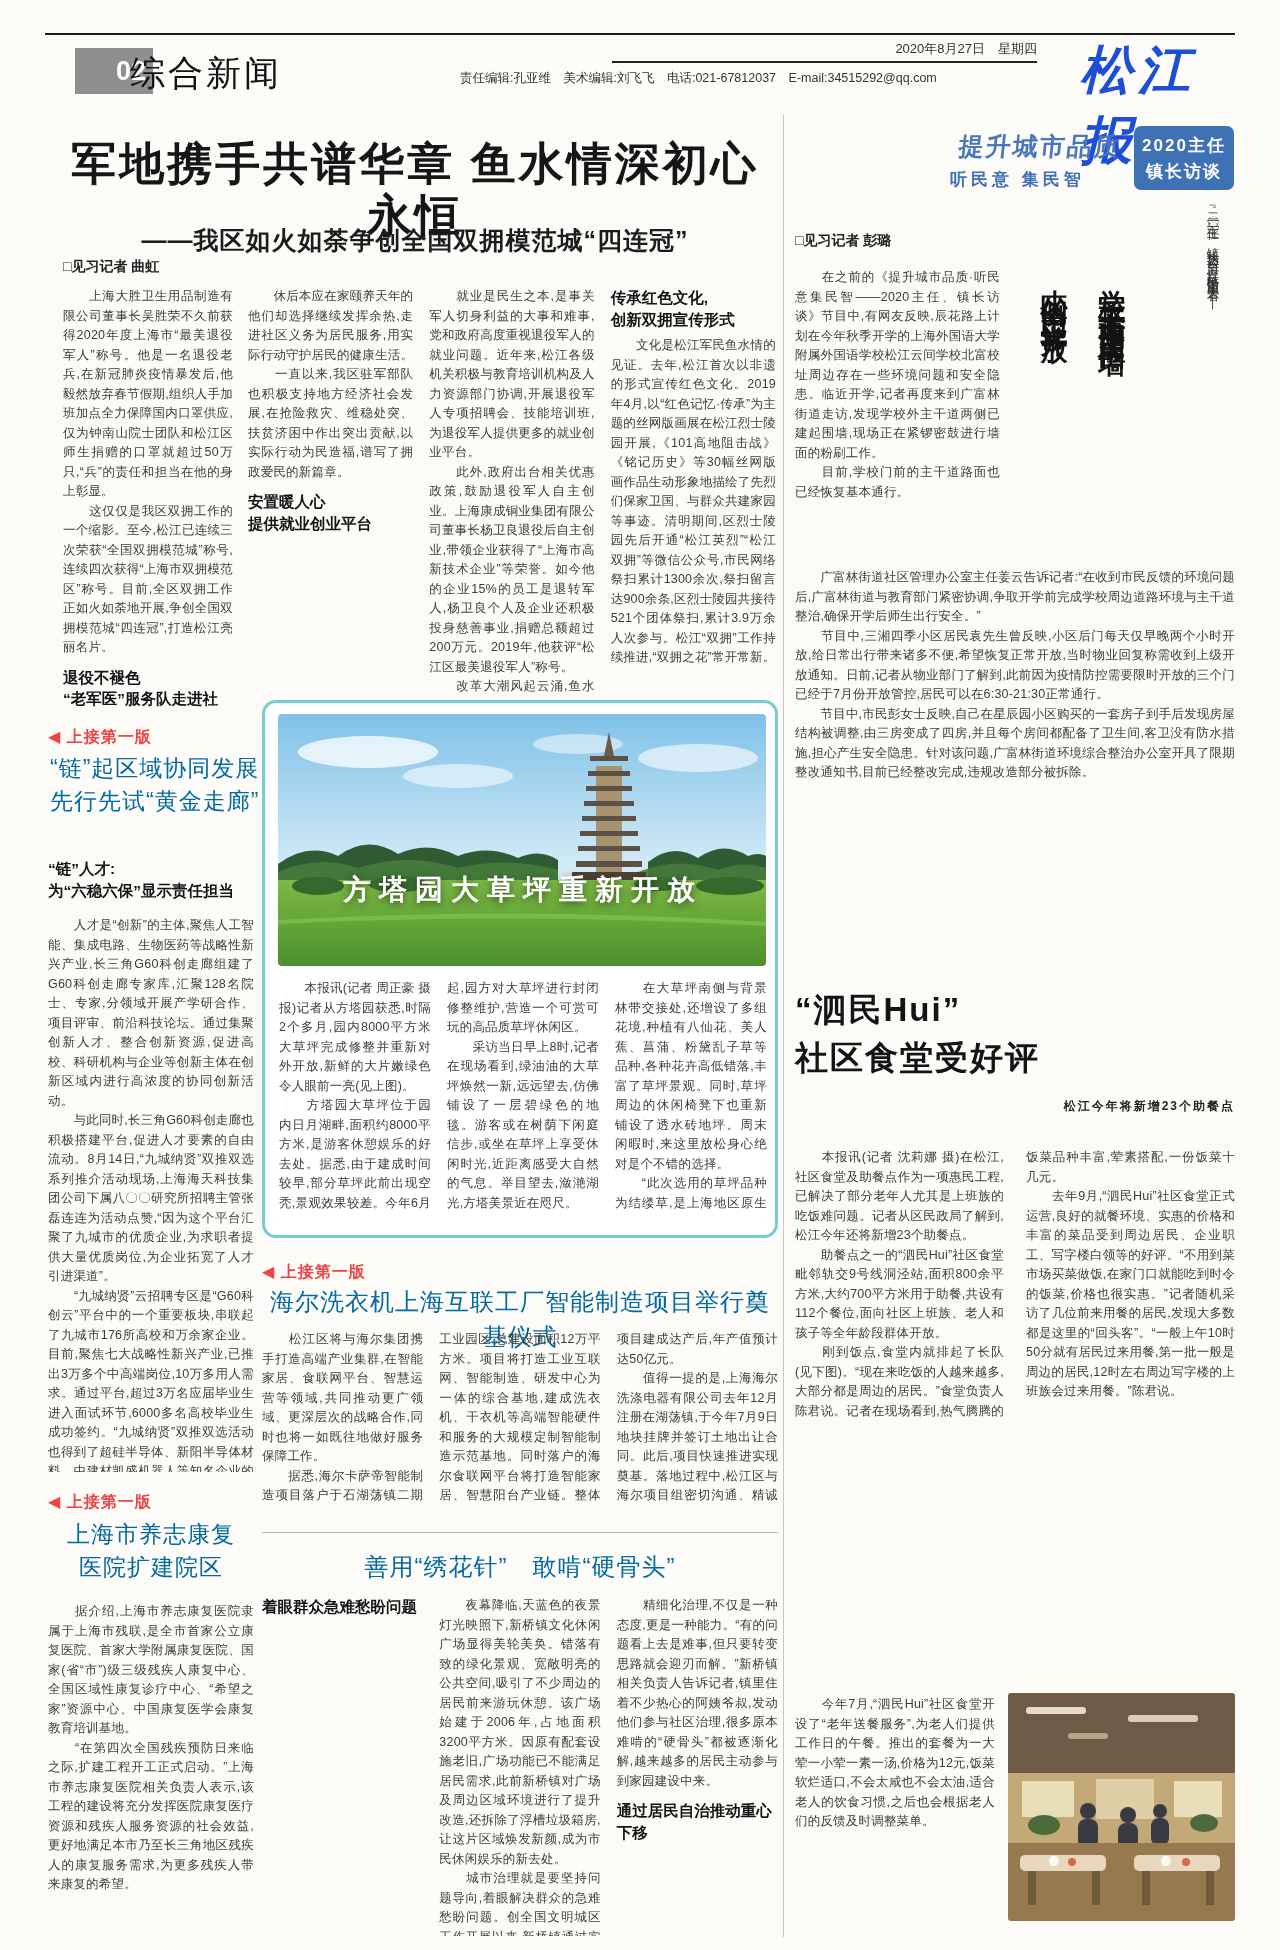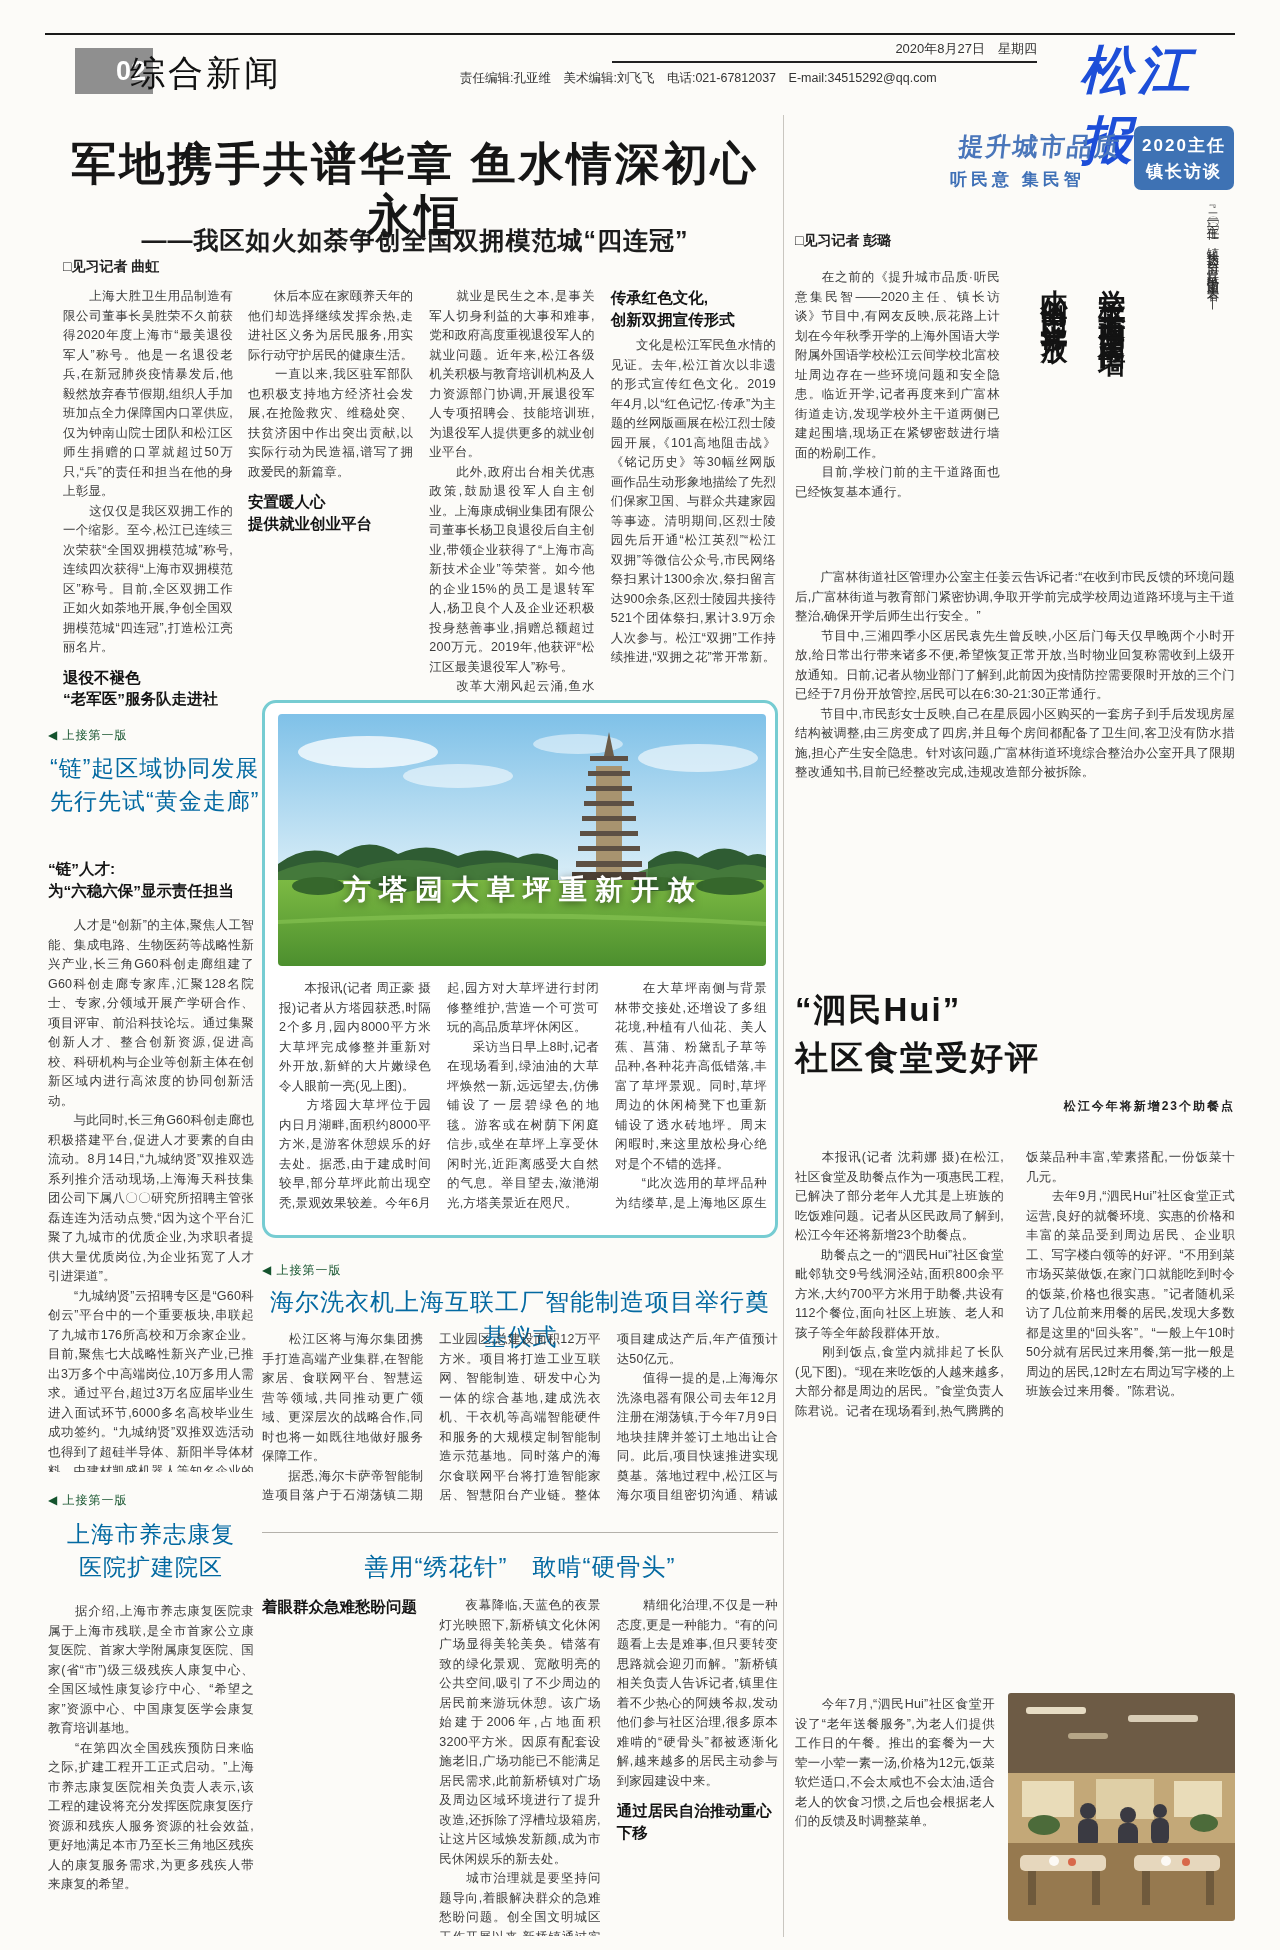--- a/index.html
+++ b/index.html
@@ -2,21 +2,21 @@
 <html><head>
 <meta charset="utf-8">
 <style>
   html,body{margin:0;padding:0;background:#e9e7e3;font-family:"Liberation Sans","DejaVu Sans",sans-serif;}
   #paper{position:relative;width:1280px;height:1950px;margin:0 auto;background:#fcfbf8;overflow:hidden;color:#2c2c2c;}
   .abs{position:absolute;}
   .body-text{font-size:12.5px;line-height:1.56;text-align:justify;white-space:pre-line;color:#3b3b3b;letter-spacing:.2px;overflow:hidden;}
   .cols-3{column-count:3;column-gap:16px;}
   .cols-2{column-count:2;column-gap:22px;}
   .crosshead{font-weight:bold;color:#141414;font-size:15.5px;line-height:1.4;margin:9px 0 6px;white-space:pre-line;text-align:left;}
-  .tag{font-size:12px;color:#14532d;letter-spacing:1px;}
+  .tag{font-size:16px;color:#ef4444;letter-spacing:1px;font-weight:bold;}
   .headline-main{font-size:45px;font-weight:900;letter-spacing:3px;text-align:center;color:#161616;line-height:1.15;}
   .subhead-main{font-size:25px;font-weight:bold;text-align:center;color:#1c1c1c;letter-spacing:1px;}
   .byline{font-size:14px;font-weight:bold;color:#222;}
   .headline-2l{font-size:23px;font-weight:400;line-height:1.45;white-space:pre-line;color:#0369a1;letter-spacing:1px;}
   .headline-center{text-align:center;}
   .photo-box{border:3px solid #76ccd2;border-radius:14px;background:#fff;box-sizing:border-box;}
   .photo-title{font-size:28px;font-weight:bold;color:#ffffff;letter-spacing:8px;text-align:center;text-shadow:0 2px 8px rgba(0,0,0,.55);}
   .vline{background:#c9c6c0;width:1px;}
   .hline{background:#b4b1ab;height:1px;}
   .badge-title{font-size:25px;font-weight:900;color:#4a76ba;letter-spacing:2px;transform:skewX(-6deg);text-align:center;}

